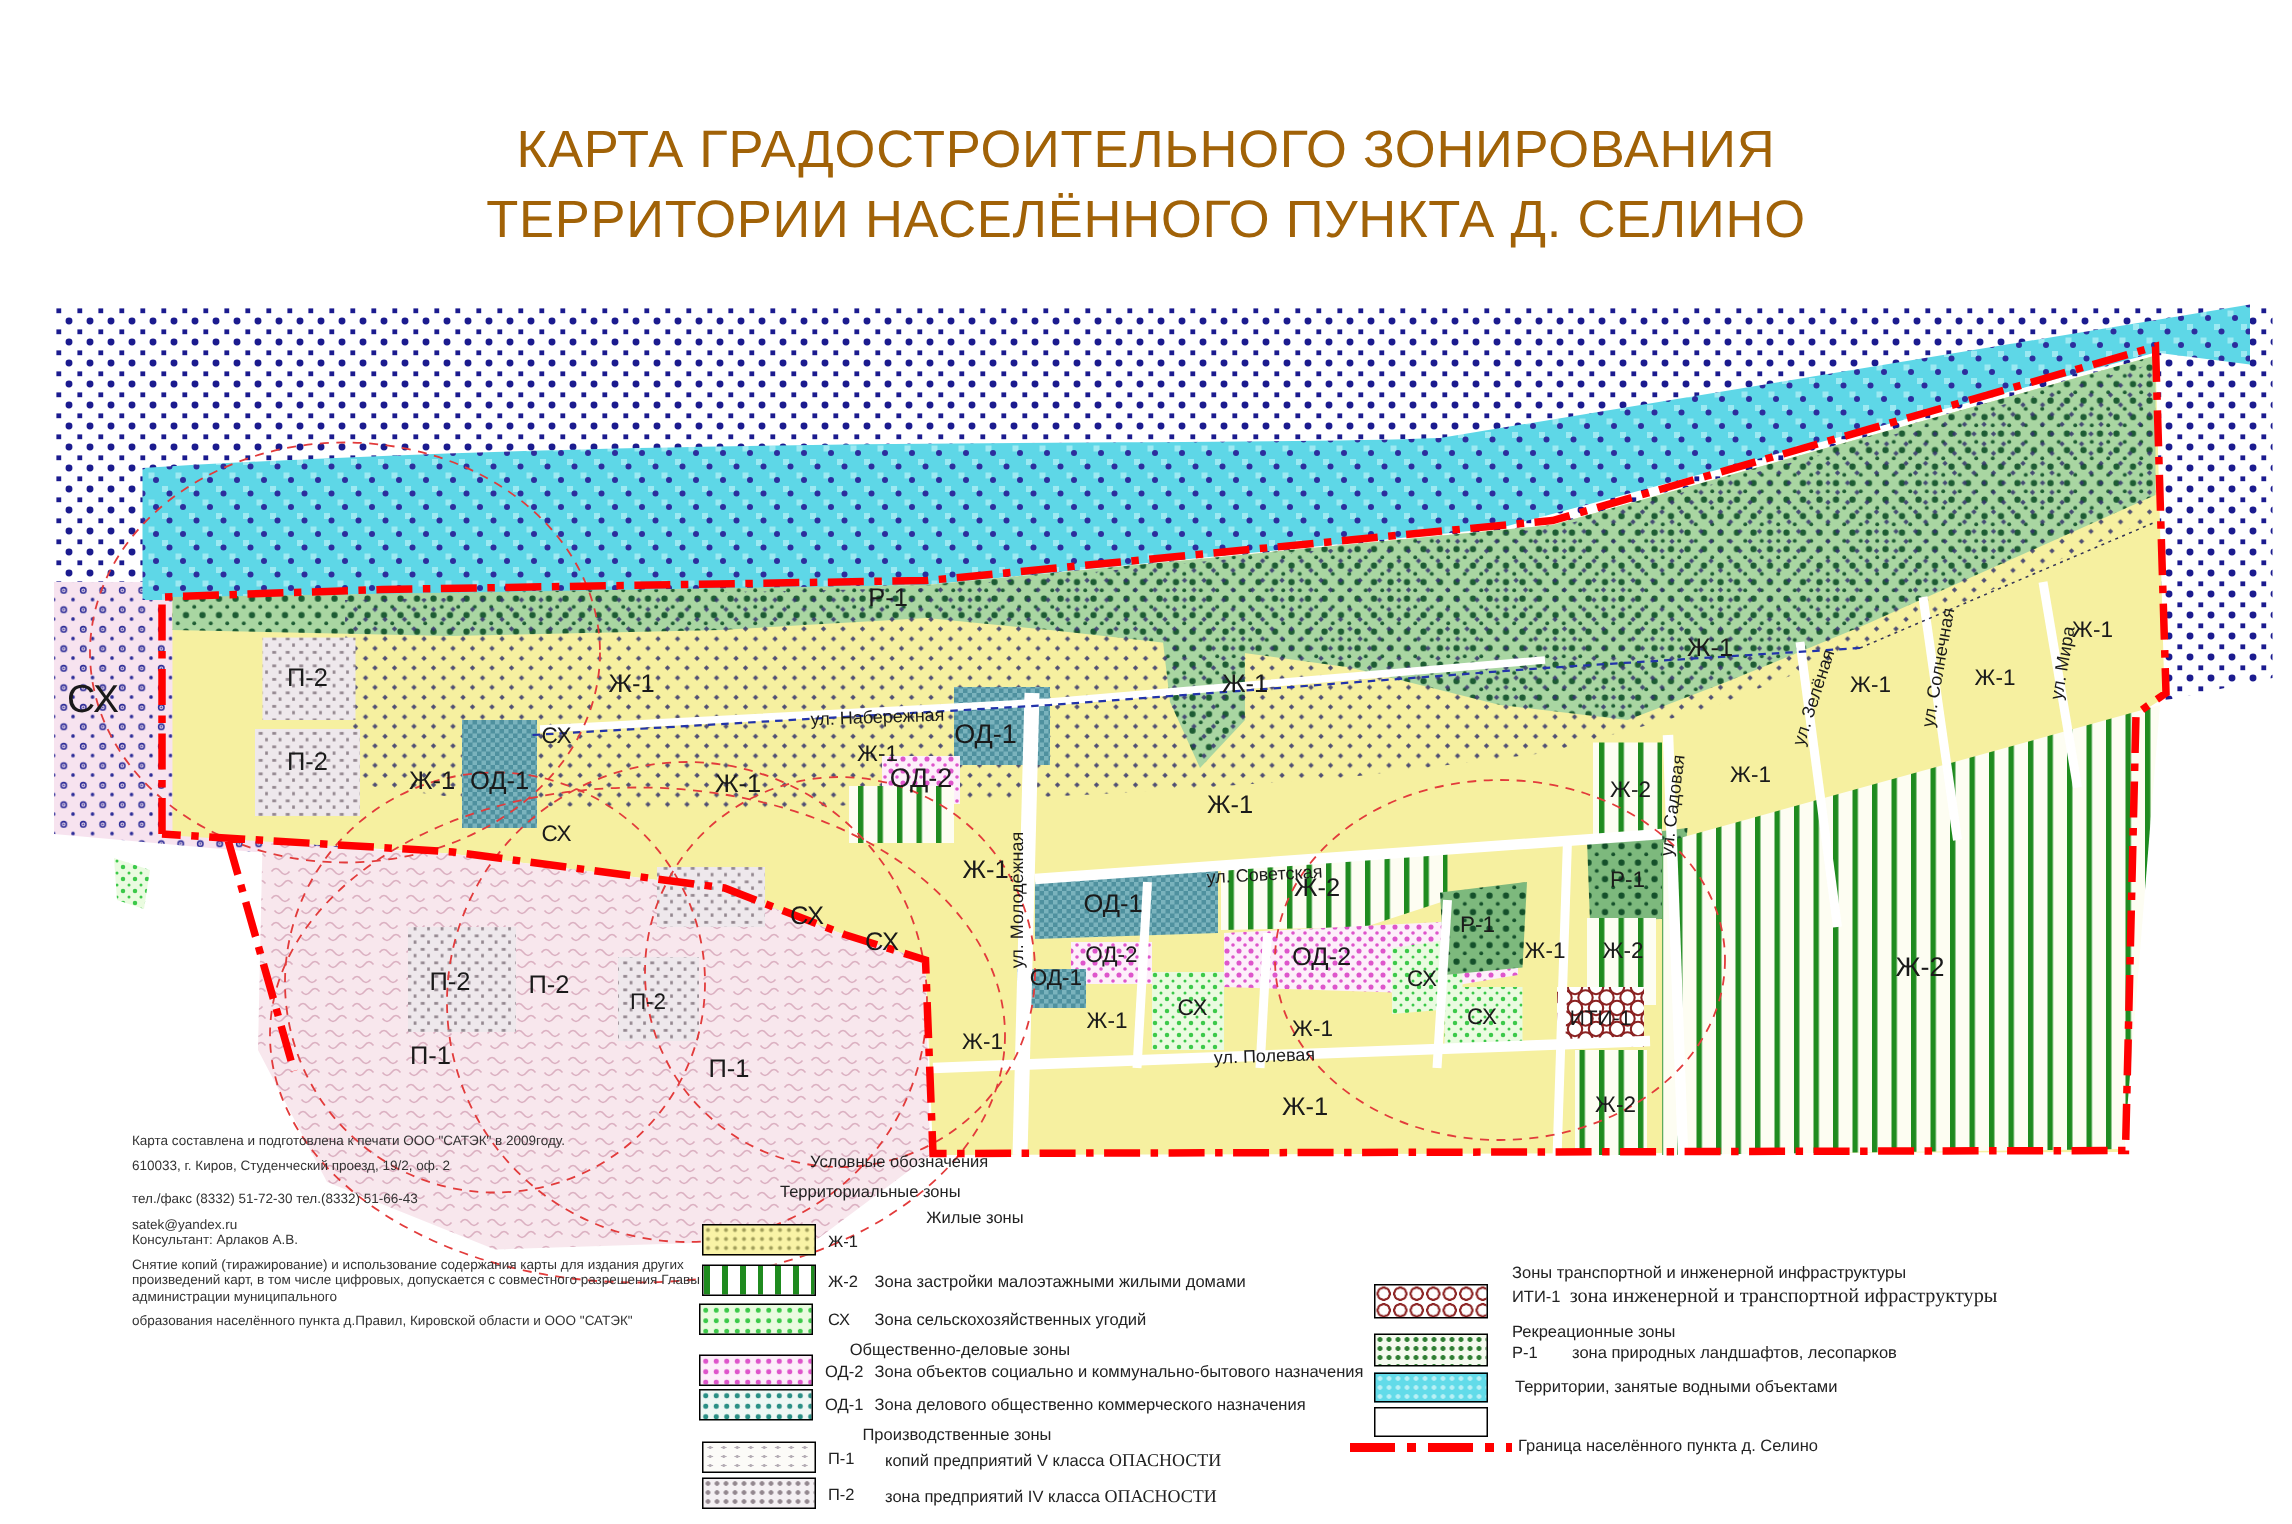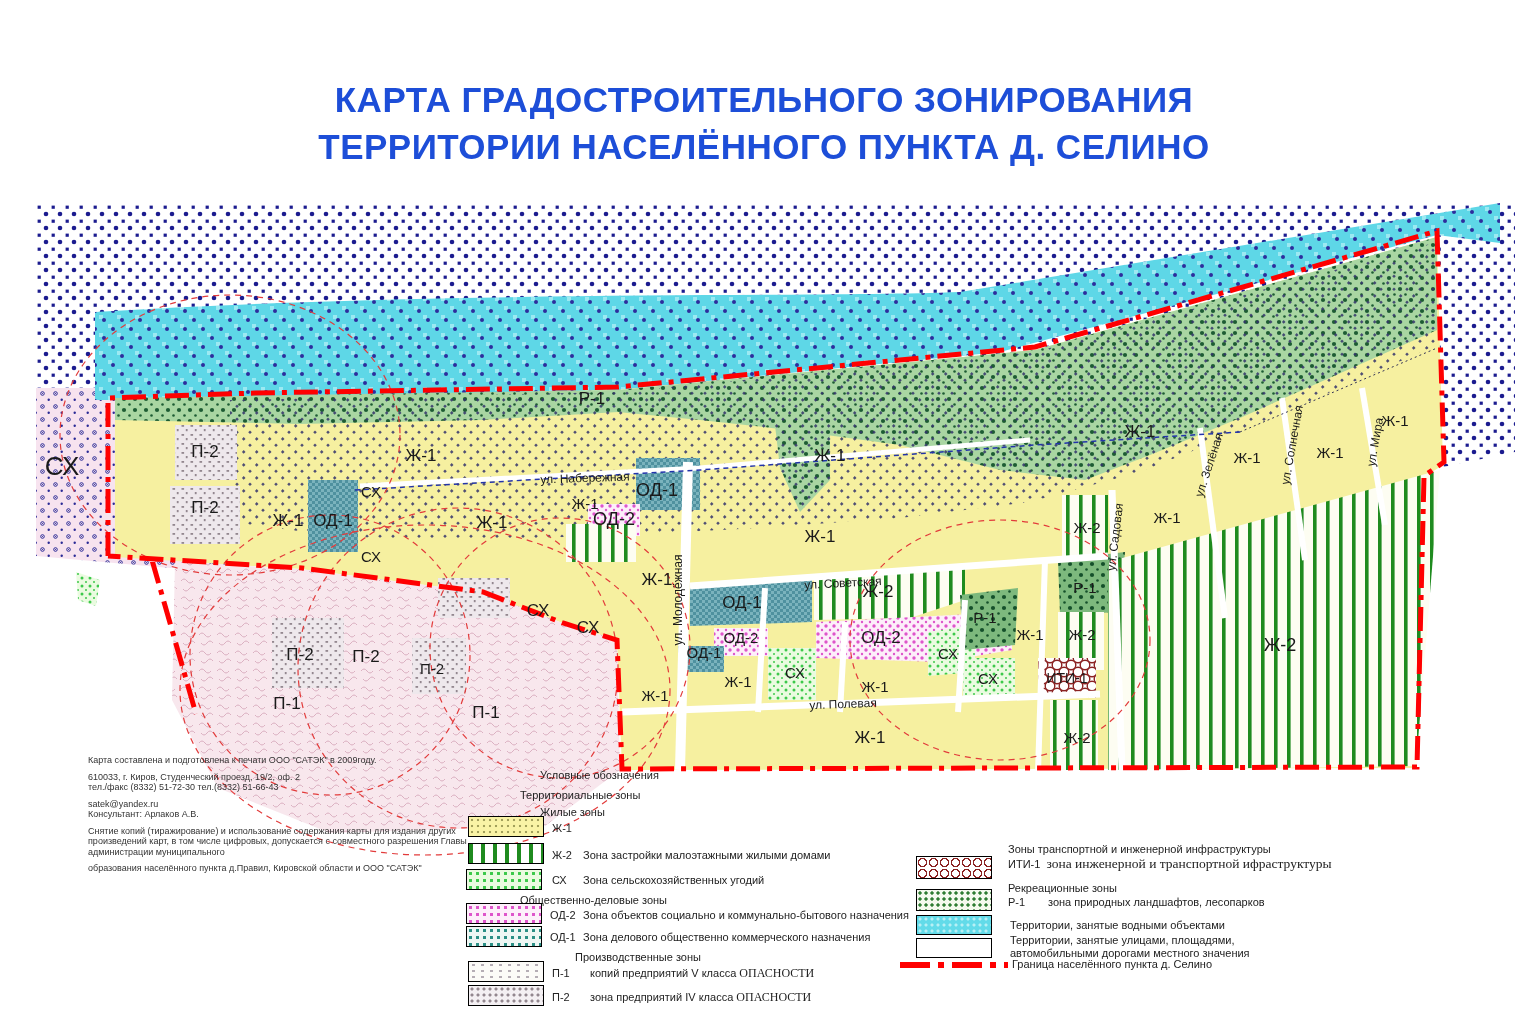--- a/index.html
+++ b/index.html
@@ -1,27 +1,27 @@
 <!DOCTYPE html>
 <html><head>
 <meta charset="utf-8">
 <style>
   html,body{margin:0;padding:0;background:#fff;}
   .stage{position:relative;width:1528px;height:1016px;background:#fff;overflow:hidden;
          font-family:"Liberation Sans",sans-serif;color:#000;}
   .title{position:absolute;left:0;right:0;top:76px;text-align:center;
-         font-size:35px;line-height:47px;font-weight:700;letter-spacing:.5px;color:#1d4ed8;}
+         font-size:35px;line-height:47px;font-weight:400;letter-spacing:.5px;color:#a16207;}
   svg.map{position:absolute;left:0;top:0;}
   .zl{position:absolute;transform:translate(-50%,-50%);white-space:nowrap;color:#1a1a1a;}
   .sl{position:absolute;transform:translate(-50%,-50%);white-space:nowrap;
       font-size:12px;color:#1a1a1a;}
   .info{position:absolute;left:88px;top:755px;width:446px;font-size:9px;line-height:10.5px;color:#333;}
   .info p{margin:0 0 6px 0;}
   .lg-h{position:absolute;font-size:11px;color:#222;}
-  .lg-hc{text-align:left;}
+  .lg-hc{text-align:center;}
   .sw{position:absolute;width:76px;height:21px;border:1.4px solid #000;box-sizing:border-box;}
   .sw-zh1{background-color:#f9f3a6;background-image:radial-gradient(circle,rgba(90,90,30,.55) 1px,transparent 1.6px);background-size:6px 6px;}
   .sw-zh2{background-color:#fff;background-image:repeating-linear-gradient(90deg,#1f8b1f 0 4px,transparent 4px 12px);}
   .sw-sx{background-color:#eafbe0;background-image:radial-gradient(circle,#3cc94a 1.4px,transparent 1.9px);background-size:7px 7px;}
   .sw-od2{background-color:#fdeffa;background-image:radial-gradient(circle,#de55cb 1.5px,transparent 2px);background-size:7px 7px;}
   .sw-od1{background-color:#eef7f4;background-image:radial-gradient(circle,#2a8f85 1.5px,transparent 2px);background-size:7px 7px;}
   .sw-p1{background-color:#fcfbf8;background-image:radial-gradient(ellipse 3px 1.2px,#b5adb5 60%,transparent 65%);background-size:9px 6px;}
   .sw-p2{background-color:#f4f0f3;background-image:radial-gradient(circle,#93878f 1.3px,transparent 1.8px);background-size:6px 6px;}
   .sw-iti{background-color:#fff;background-image:radial-gradient(circle,transparent 3.2px,#8b2222 3.4px,#8b2222 4.6px,transparent 4.8px);background-size:11px 11px;}
   .sw-r1{background-color:#f4faee;background-image:radial-gradient(circle,#2e7d32 1.4px,transparent 1.9px);background-size:6px 6px;}
@@ -242,21 +242,21 @@
   <span class="sl" style="left:678px;top:600px;transform:translate(-50%,-50%) rotate(-90deg)">ул. Молодёжная</span>
   <span class="sl" style="left:843px;top:583px;transform:translate(-50%,-50%) rotate(-3deg)">ул. Советская</span>
   <span class="sl" style="left:843px;top:704px;transform:translate(-50%,-50%) rotate(-2deg)">ул. Полевая</span>
   <span class="sl" style="left:1115px;top:537px;transform:translate(-50%,-50%) rotate(-83deg)">ул. Садовая</span>
   <span class="sl" style="left:1209px;top:465px;transform:translate(-50%,-50%) rotate(-72deg)">ул. Зелёная</span>
   <span class="sl" style="left:1292px;top:445px;transform:translate(-50%,-50%) rotate(-80deg)">ул. Солнечная</span>
   <span class="sl" style="left:1375px;top:442px;transform:translate(-50%,-50%) rotate(-80deg)">ул. Мира</span>
 
   <div class="info">
     <p>Карта составлена и подготовлена к печати ООО "САТЭК" в 2009году.</p>
-    <p style="margin-bottom:0">610033, г. Киров, Студенческий проезд, 19/2, оф. 2</p>
+    <p style="margin-bottom:12px">610033, г. Киров, Студенческий проезд, 19/2, оф. 2</p>
     <p>тел./факс (8332) 51-72-30 тел.(8332) 51-66-43</p>
     <p style="margin-bottom:0">satek@yandex.ru</p>
     <p>Консультант: Арлаков А.В.</p>
     <p style="width:420px">Снятие копий (тиражирование) и использование содержания карты для издания других произведений карт, в том числе цифровых, допускается с совместного разрешения Главы администрации муниципального</p>
     <p style="width:400px">образования населённого пункта д.Правил, Кировской области и ООО "САТЭК"</p>
   </div>
 
   <div class="lg-h" style="left:540px;top:769px">Условные обозначения</div>
   <div class="lg-h" style="left:520px;top:789px">Территориальные зоны</div>
 
@@ -289,17 +289,16 @@
   <div class="lg-h" style="left:1008px;top:843px">Зоны транспортной и инженерной инфраструктуры</div>
   <div class="sw sw-iti" style="left:916px;top:856px;height:23px"></div>
   <div class="lg-desc" style="left:1008px;top:858px"><span>ИТИ-1</span>&nbsp; <span class="serif">зона инженерной и транспортной ифраструктуры</span></div>
   <div class="lg-h" style="left:1008px;top:882px">Рекреационные зоны</div>
   <div class="sw sw-r1" style="left:916px;top:889px;height:22px"></div>
   <div class="lg-code" style="left:1008px;top:896px">Р-1</div>
   <div class="lg-desc" style="left:1048px;top:896px">зона природных ландшафтов, лесопарков</div>
   <div class="sw sw-water" style="left:916px;top:915px;height:20px"></div>
   <div class="lg-desc" style="left:1010px;top:919px">Территории, занятые водными объектами</div>
   <div class="sw sw-street" style="left:916px;top:938px;height:20px"></div>
-  <div class="lg-desc" style="left:1010px;top:934px;width:290px">Территории, занятые улицами, площадями, автомобильными дорогами местного значения</div>
   <div class="sw-line" style="left:900px;top:962px;width:108px"></div>
   <div class="lg-desc" style="left:1012px;top:958px">Граница населённого пункта д. Селино</div>
 
 </div>
 
 </body></html>

